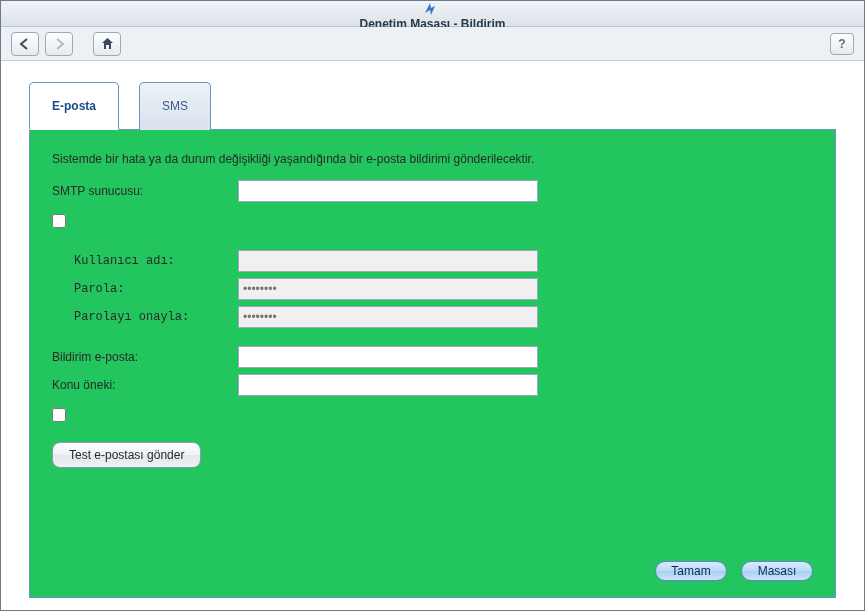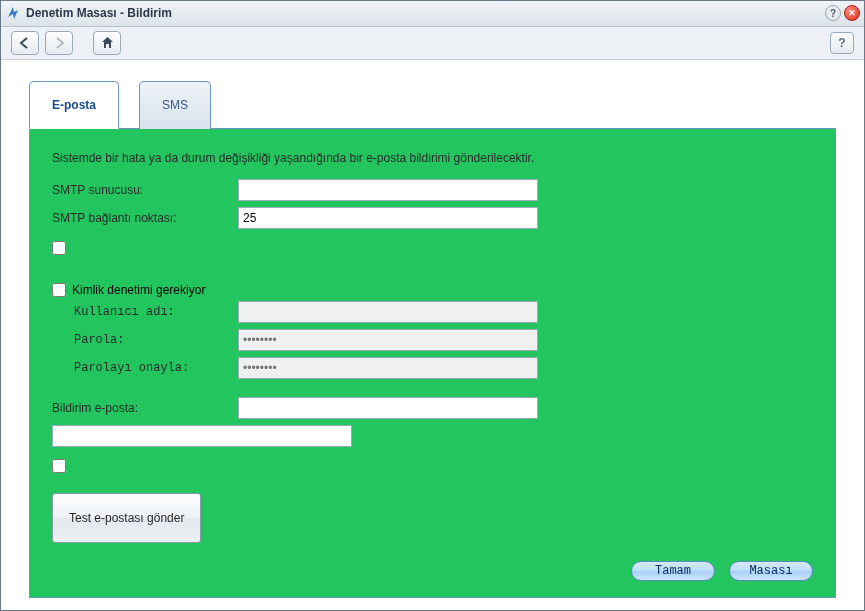--- a/index.html
+++ b/index.html
@@ -18,21 +18,22 @@
   background: #fff;
   display: flex;
   flex-direction: column;
 }
 .titlebar {
   height: 26px;
   background: linear-gradient(to bottom, #f0f3f6 0%, #dce3ea 100%);
   border-bottom: 1px solid #b8c4d0;
   display: flex;
   align-items: center;
-  padding: 0 4px;
+  padding: 0 10px;
+  flex-direction: column;
 }
 .titlebar-icon {
   width: 16px; height: 16px;
   margin-right: 5px;
 }
 .titlebar-title {
   font-weight: bold;
   color: #2a3a4a;
   flex: 1;
 }
@@ -142,42 +143,42 @@
   margin: 6px 0 10px 0;
 }
 .check-row input[type=checkbox]{
   width:14px; height:14px; margin-right:6px;
 }
 .gap { height:12px; }
 .test-btn-row { margin-top:10px; }
 .btn {
   background: linear-gradient(to bottom,#fdfefe 0%,#eef2f6 48%,#e2e8ee 52%,#edf1f5 100%);
   border:1px solid #8a9aac;
-  border-radius:3px;
-  padding: 17px 16px;
+  border-radius:8px;
+  padding: 5px 16px;
   font-family:inherit;
   font-size:12px;
   color:#2a2a2a;
   cursor:pointer;
 }
 .footer {
   margin-top:auto;
   padding-top:18px;
   display:flex;
   justify-content:flex-end;
   gap:14px;
 }
 .btn-primary {
   background: linear-gradient(to bottom,#d6e9fb 0%,#bcdcf8 48%,#a8d0f4 52%,#cde4fa 100%);
   border:1px solid #5a8ac0;
   border-radius:11px;
   padding: 2px 0;
-  width: 84px;
+  width: 72px;
   text-align:center;
-  font-family:Liberation Mono, monospace;
+  font-family:Liberation Sans, sans-serif;
   font-size:12px;
   color:#0a2a5a;
   cursor:pointer;
 }
 </style>
 </head>
 <body>
 
 <div class="window">
 
@@ -223,35 +224,27 @@
 
     <div class="panel">
 
       <div class="intro">Sistemde bir hata ya da durum değişikliği yaşandığında bir e-posta bildirimi gönderilecektir.</div>
 
       <div class="form-row">
         <div class="form-label">SMTP sunucusu:</div>
         <input class="text-input" type="text" value="" style="">
       </div>
 
-      <div class="form-row">
-        <div class="form-label">SMTP bağlantı noktası:</div>
-        <input class="text-input" type="text" value="25" style="">
-      </div>
 
       <div class="check-row">
         <input type="checkbox" style="">
       </div>
 
       <div class="gap"></div>
 
-      <div class="check-row" style="margin-bottom:4px;">
-        <input type="checkbox" style="">
-        <span>Kimlik denetimi gerekiyor</span>
-      </div>
 
       <div class="form-row">
         <div class="form-label indent">Kullanıcı adı:</div>
         <input class="text-input disabled" type="text" disabled="" value="" style="">
       </div>
 
       <div class="form-row">
         <div class="form-label indent">Parola:</div>
         <input class="text-input disabled" type="password" disabled="" placeholder="••••••••" value="" style="">
       </div>
@@ -263,20 +256,21 @@
 
       <div class="gap"></div>
 
       <div class="form-row">
         <div class="form-label">Bildirim e-posta:</div>
         <input class="text-input" type="text" value="" style="">
       </div>
 
 
       <div class="form-row">
+        <div class="form-label">Konu öneki:</div>
         <input class="text-input" type="text" value="" style="">
       </div>
 
       <div class="check-row">
         <input type="checkbox" style="">
       </div>
 
       <div class="test-btn-row">
         <button class="btn">Test e-postası gönder</button>
       </div>

